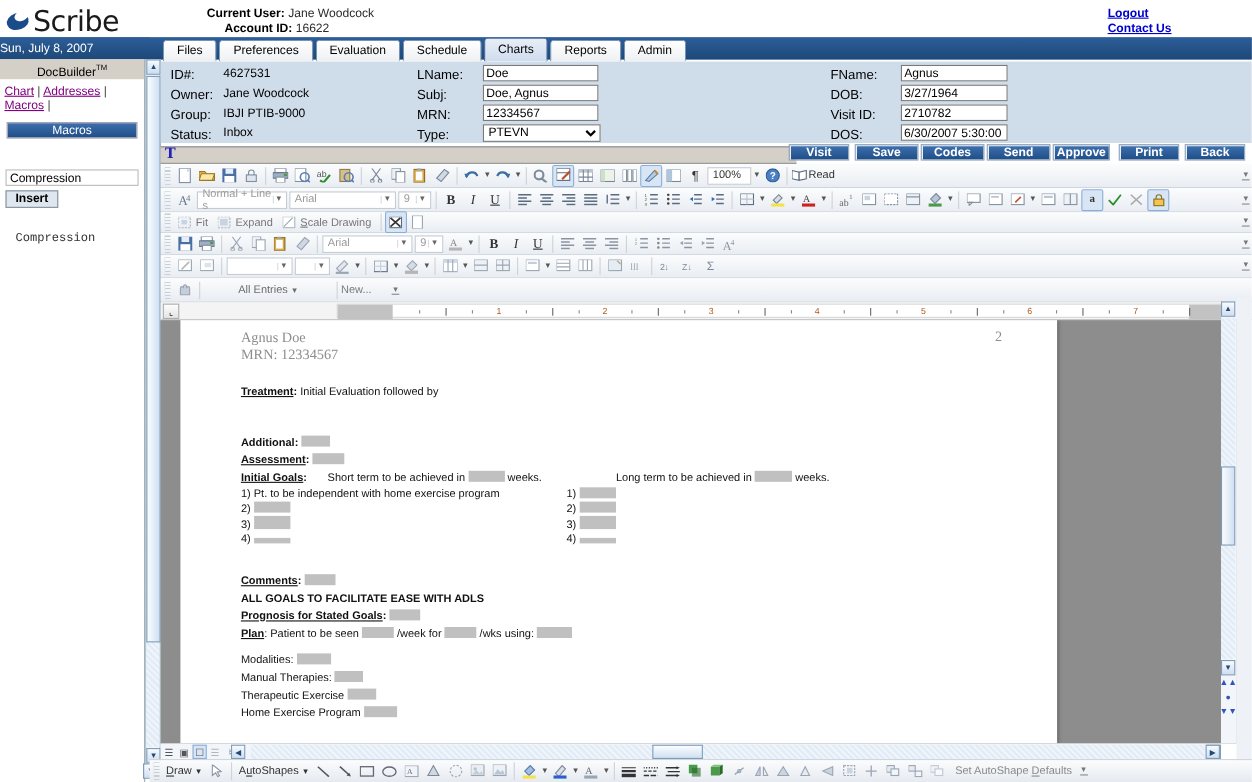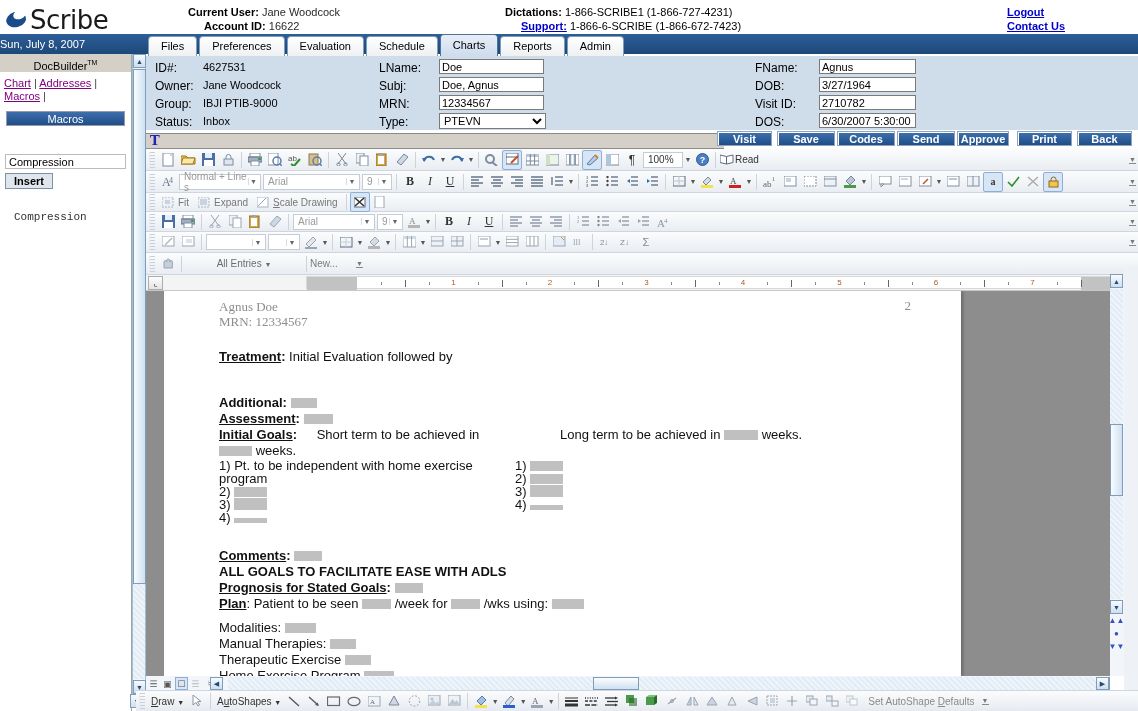--- a/index.html
+++ b/index.html
@@ -183,21 +183,21 @@
     background:#8d8d8d; overflow:hidden;
   }
   .page {
     position:absolute; left:18px; top:0px; width:797px; height:385px;
     background:#ffffff; box-shadow:2px 0 3px rgba(0,0,0,.25);
   }
   .doc-inner { padding:8px 30px 0 55px; }
   .pg-num { position:absolute; right:50px; top:7px; font-family:"Liberation Serif", serif;
      font-size:13px; color:#8d8d8d; }
   .hdr-name { font-family:"Liberation Serif", serif; font-size:13px; color:#8d8d8d; line-height:15px; }
-  .body { font-size:13px; color:#111; line-height:16px; margin-top:20px; }
+  .body { font-size:10px; color:#111; line-height:16px; margin-top:20px; }
   .body .u { text-decoration:underline; font-weight:bold; }
   .body b { font-weight:bold; }
   .fill { display:inline-block; background:#c0c0c0; height:10px; vertical-align:-1px; }
   .gl { display:flex; }
   .gl .col { width:292px; }
   .sp8 { height:8px; }
   .sp14 { height:14px; }
   .sp16 { height:16px; }
 
   
@@ -267,26 +267,20 @@
       <span class="logo-text">Scribe</span>
     </div>
 
     <div class="ctr-info">
       <div><b>Current User:</b>
         <span class="val">Jane Woodcock</span></div>
       <div style="padding-left:16px;"><b>Account ID:</b>
         <span class="val">16622</span></div>
     </div>
 
-    <div class="dict-info">
-      <div><b>Dictations:</b>
-        <span>1-866-SCRIBE1 (1-866-727-4231)</span></div>
-      <div style="padding-left:16px;"><b class="lnk">Support:</b>
-        <span>1-866-6-SCRIBE (1-866-672-7423)</span></div>
-    </div>
 
     <div class="right-links">
       <a>Logout</a>
       <a>Contact Us</a>
     </div>
   </div>
 
   <div class="tabstrip">
     <div class="darkbar"></div>
     <div class="tabs" id="tabs">

